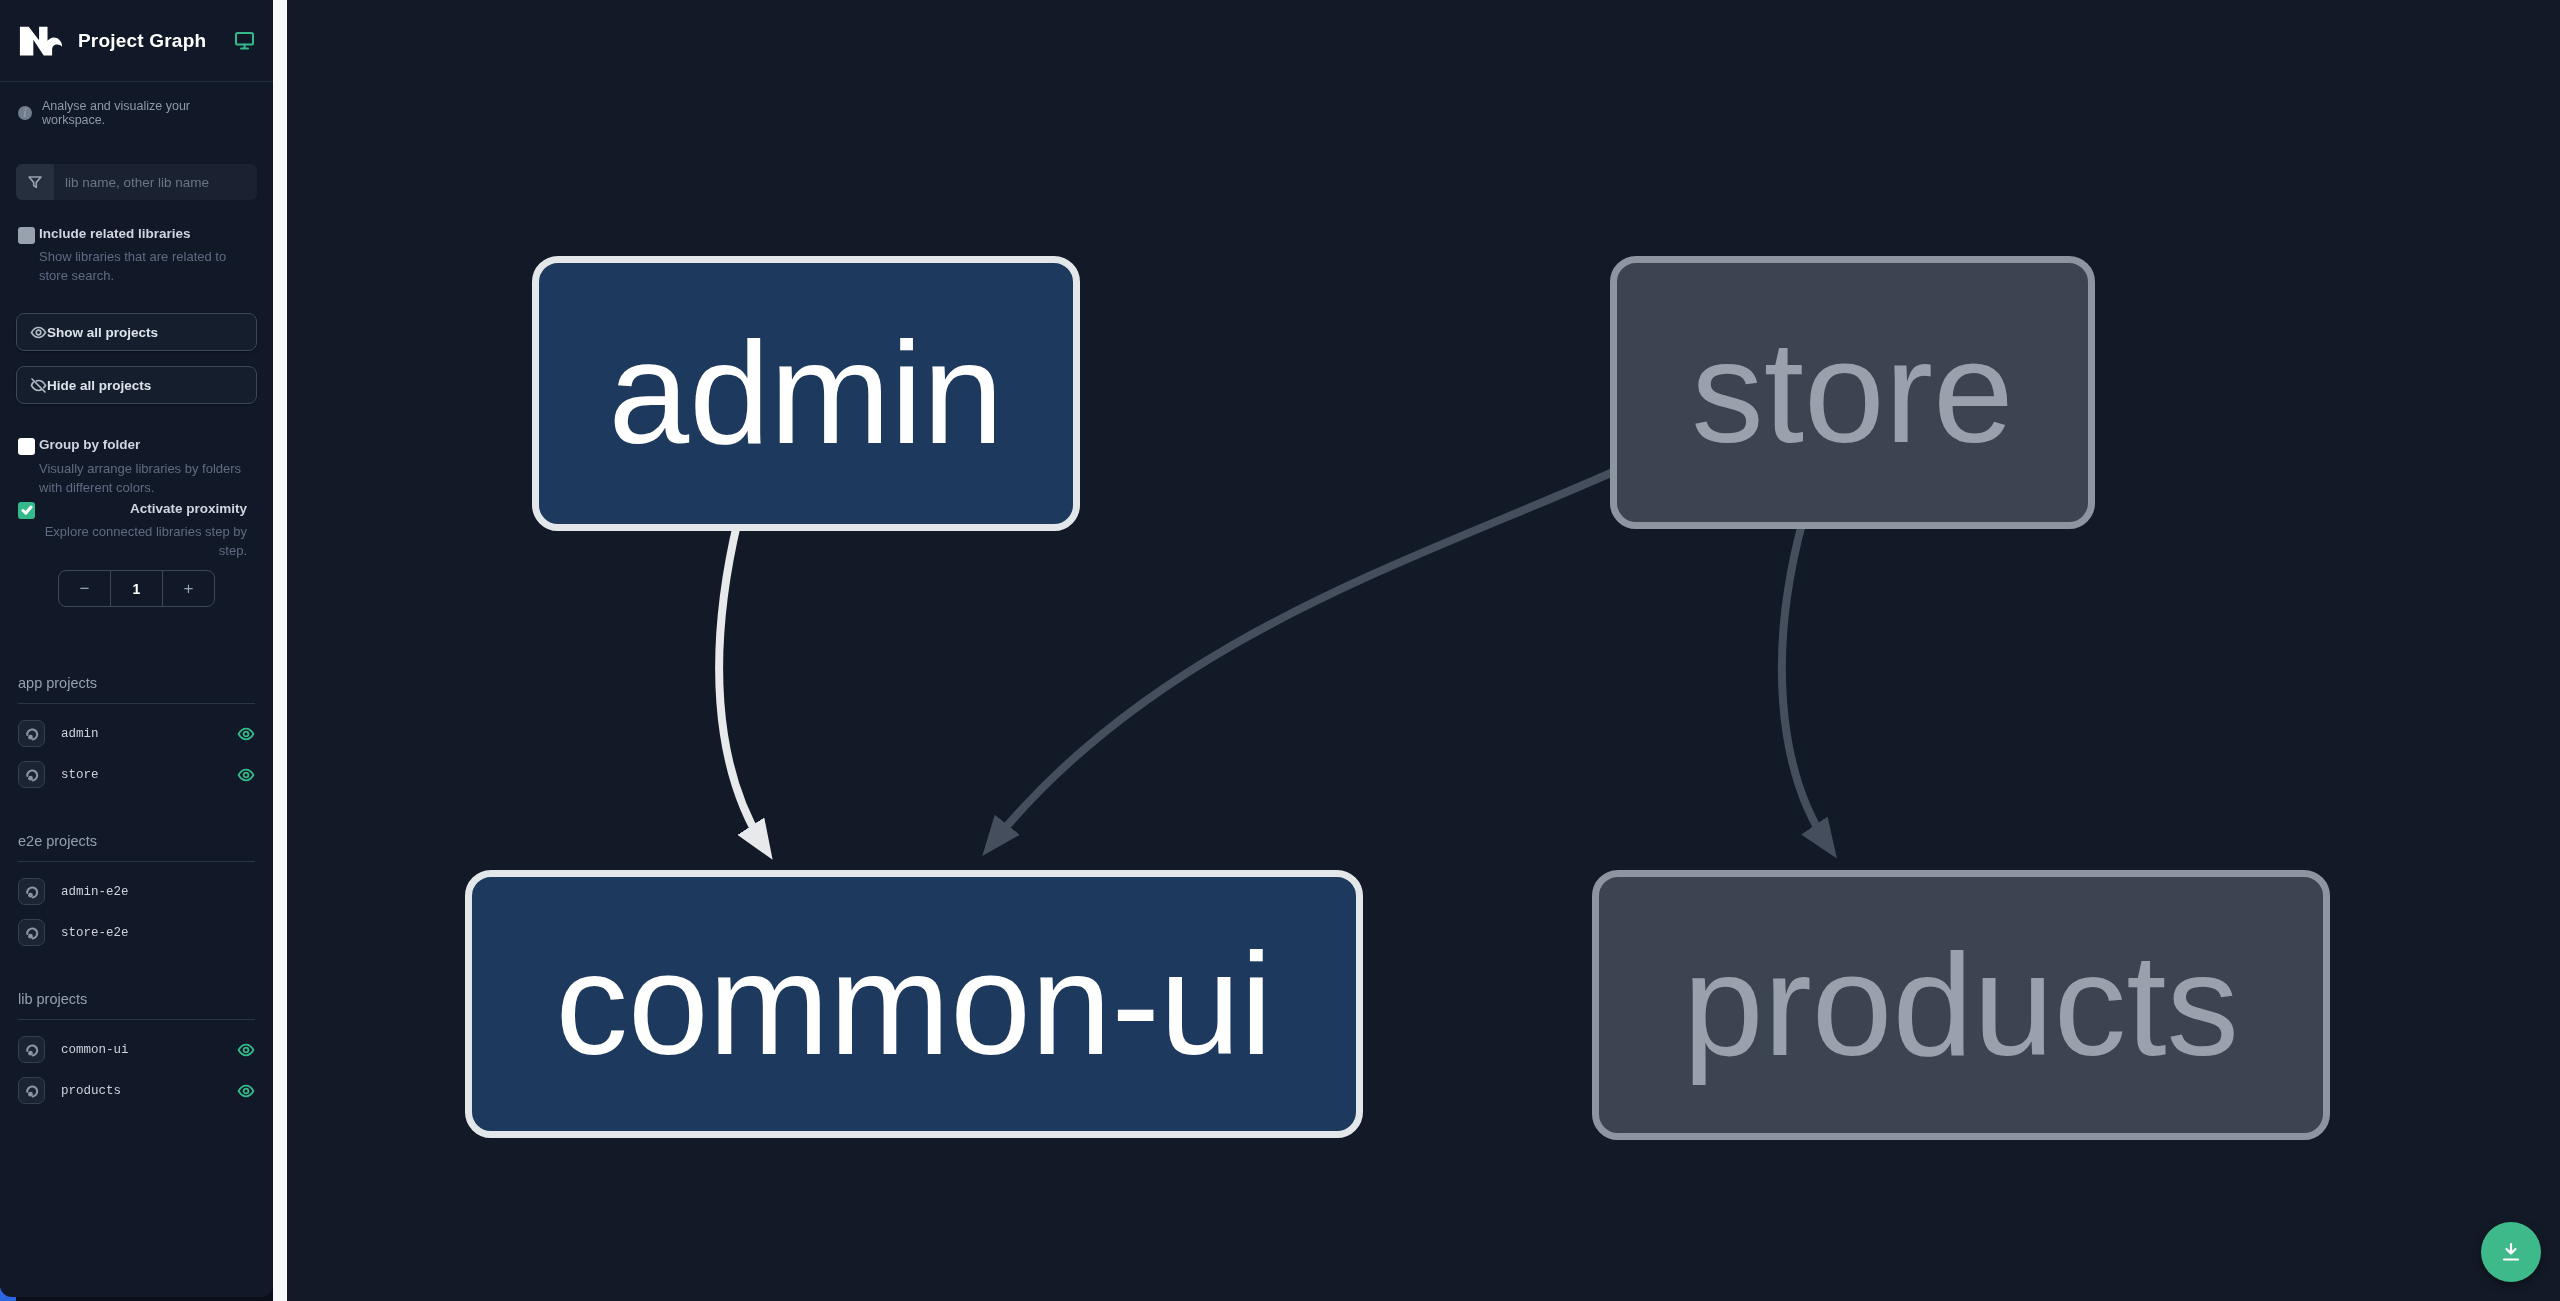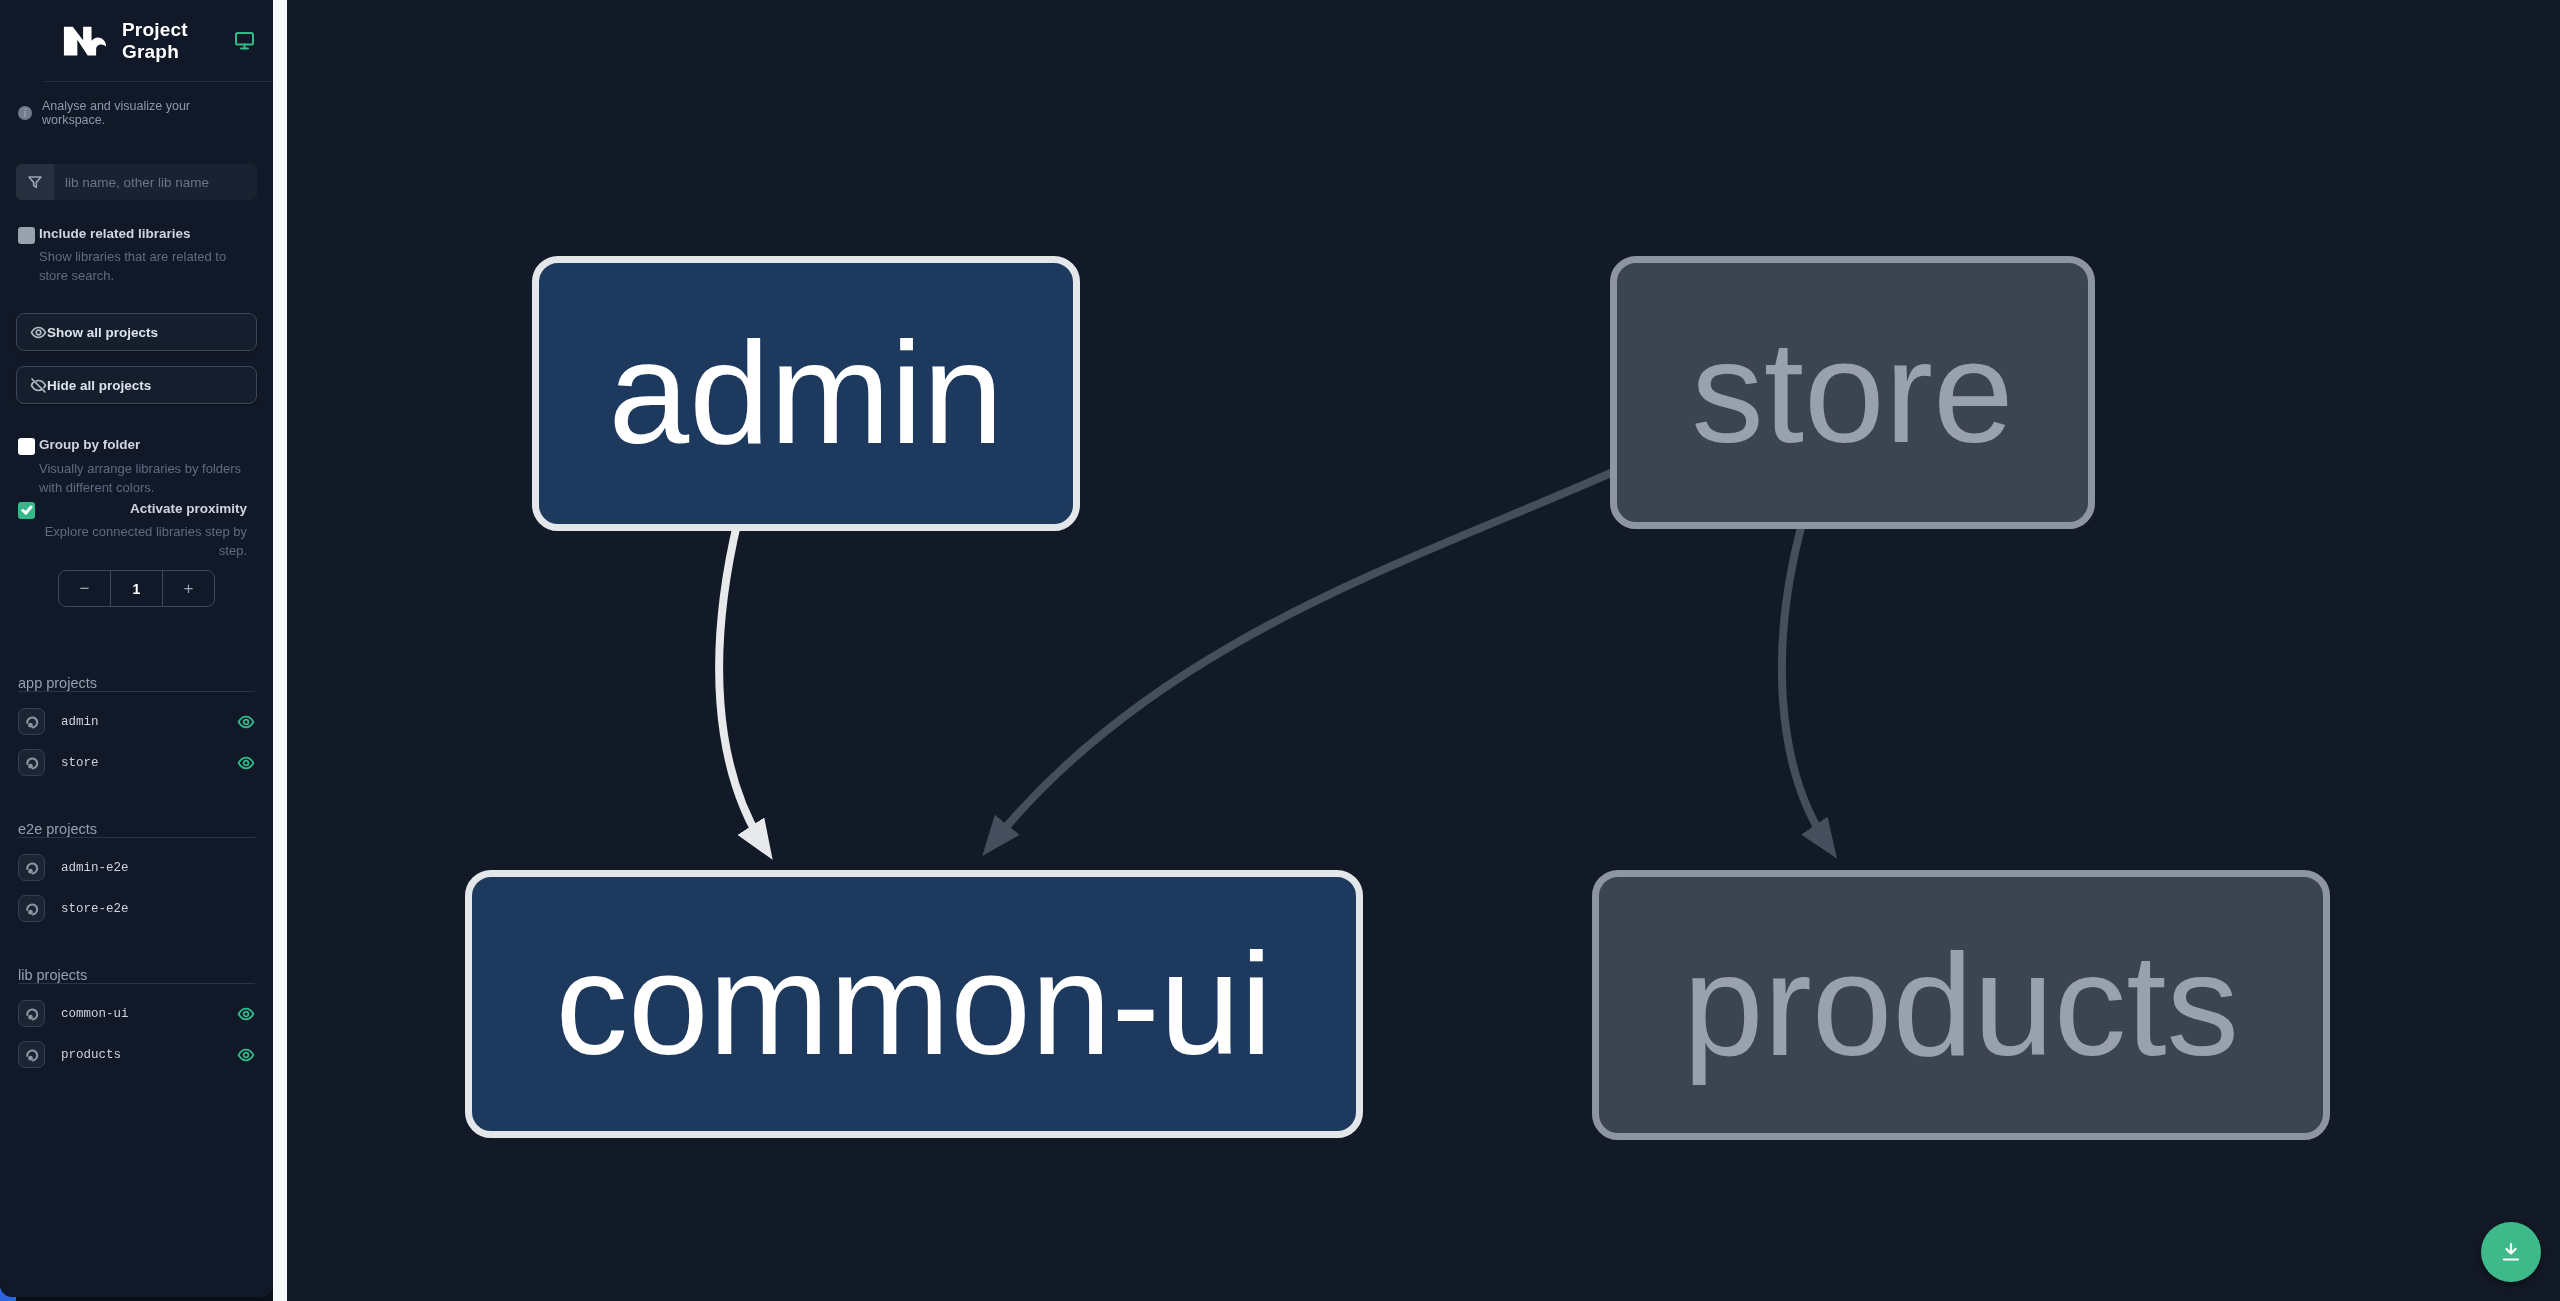--- a/index.html
+++ b/index.html
@@ -29,21 +29,20 @@
   .canvas {
     position: absolute; left: 287px; top: 0; width: 2273px; height: 1301px;
     background: #131a27; z-index: 1;
   }
 
   
   .sb-header {
     display: flex; align-items: center; gap: 14px;
     height: 82px; padding: 0 18px; flex: none;
     border-bottom: 1px solid #232e3f;
-    margin-left: 44px;
   }
   .nx-logo { width: 46px; height: 46px; flex: none; }
   .sb-title { font-size: 19px; font-weight: 700; color: #ffffff; letter-spacing: .2px; }
   .theme-btn { margin-left: auto; background: none; border: none; cursor: pointer; display: grid; place-items: center; }
   .theme-btn svg { width: 21px; height: 21px; stroke: #34b98a; fill: none; stroke-width: 2; stroke-linecap: round; stroke-linejoin: round; }
 
   
   .tagline { display: flex; align-items: center; gap: 10px; padding: 17px 18px 0 18px; }
   .info-icon {
     width: 14px; height: 14px; border-radius: 50%; background: #717d8c; flex: none;
@@ -89,21 +88,21 @@
     display: flex; border: 1px solid #3d4757; border-radius: 8px; overflow: hidden;
   }
   .counter > * { flex: 1; display: grid; place-items: center; background: transparent; border: none; }
   .counter .cbtn { color: #9aa4b2; font-size: 17px; cursor: pointer; font-family: "Liberation Sans", sans-serif; }
   .counter .cval { color: #ffffff; font-size: 14px; font-weight: 700; border-left: 1px solid #3d4757; border-right: 1px solid #3d4757; }
 
   
   .section { margin-top: 38px; }
   .section.first { margin-top: 68px; }
   .section-title {
-    margin: 0 18px 9px; padding-bottom: 0; border-bottom: 1px solid #2a3444;
+    margin: 0 18px 9px; padding-bottom: 12px; border-bottom: 1px solid #2a3444;
     font-size: 14.5px; color: #95a0af; font-weight: 400;
   }
   .project-row { display: flex; align-items: center; gap: 16px; padding: 7px 18px; cursor: pointer; }
   .project-icon-box {
     width: 27px; height: 27px; border: 1px solid #353f4f; border-radius: 7px; background: #1b2432;
     display: grid; place-items: center; flex: none; cursor: pointer;
   }
   .project-icon-box svg { width: 15px; height: 15px; }
   .project-name { flex: 1; font-family: "Liberation Mono", monospace; font-size: 12.5px; color: #ccd3dc; }
   .eye-toggle { background: none; border: none; cursor: pointer; display: grid; place-items: center; }

